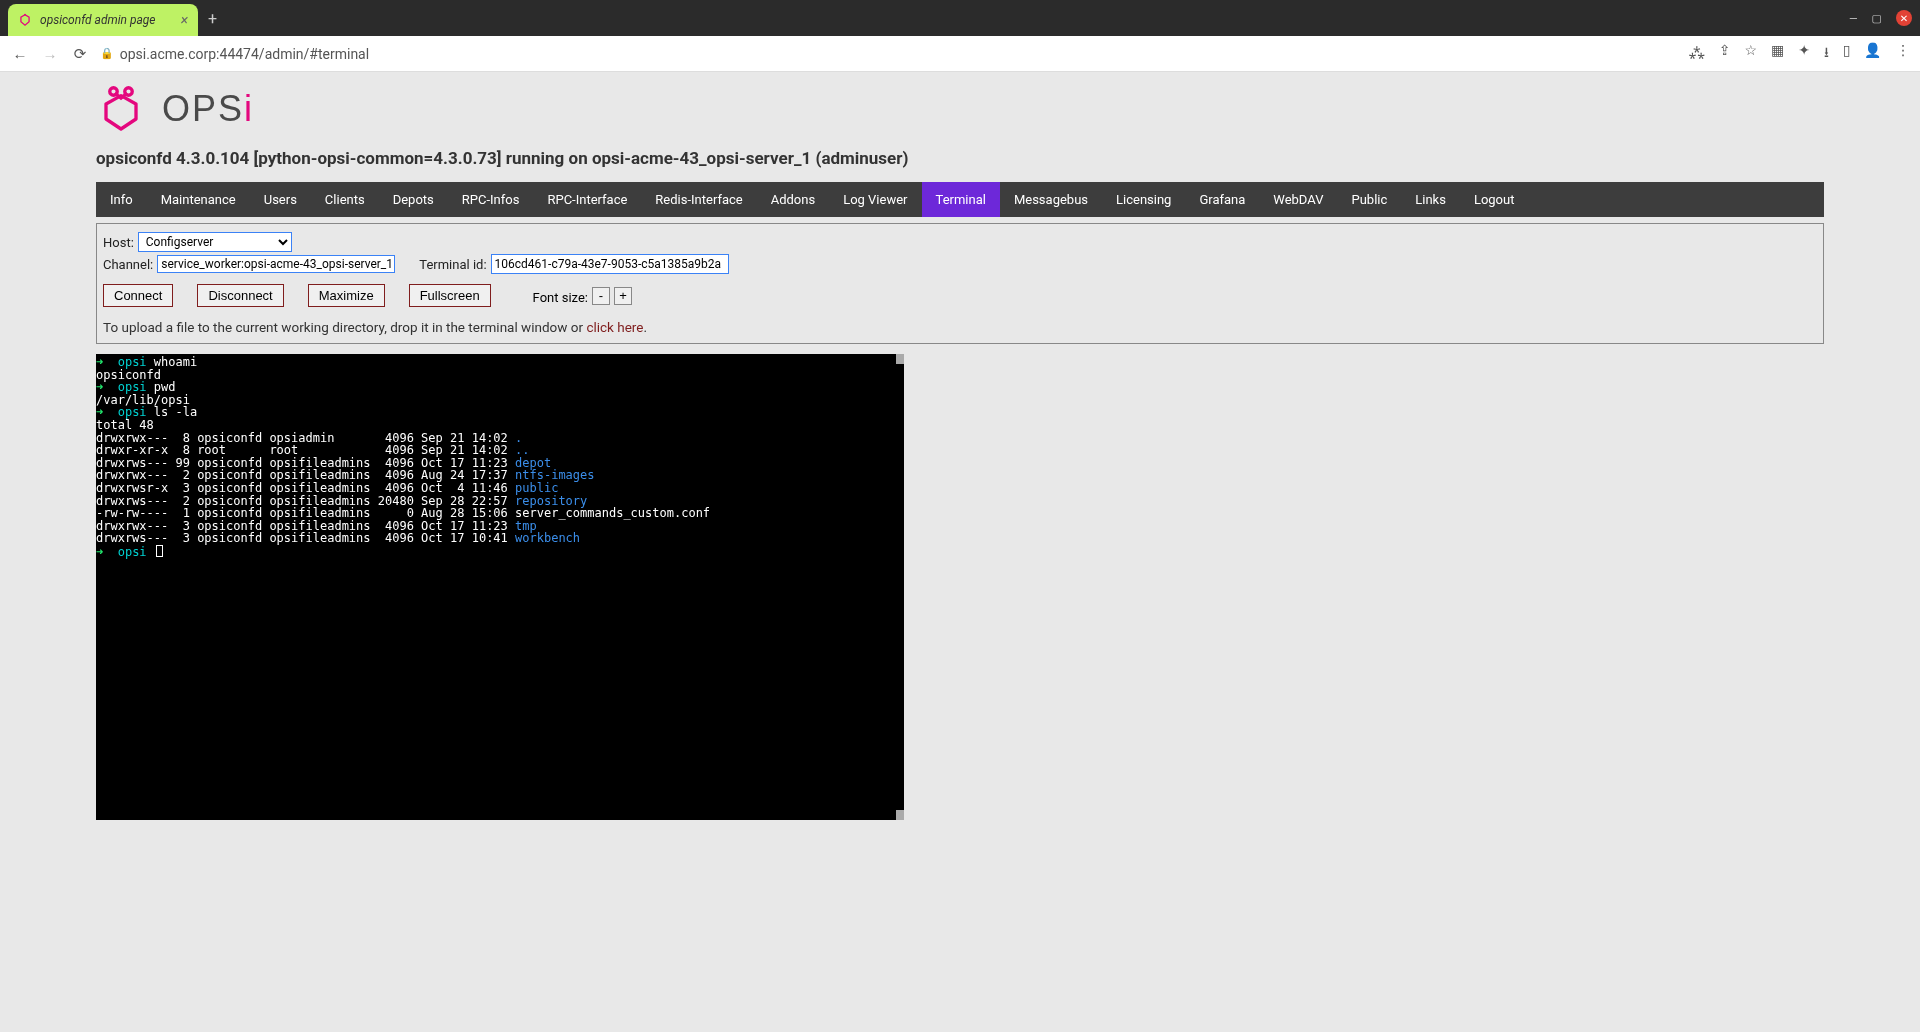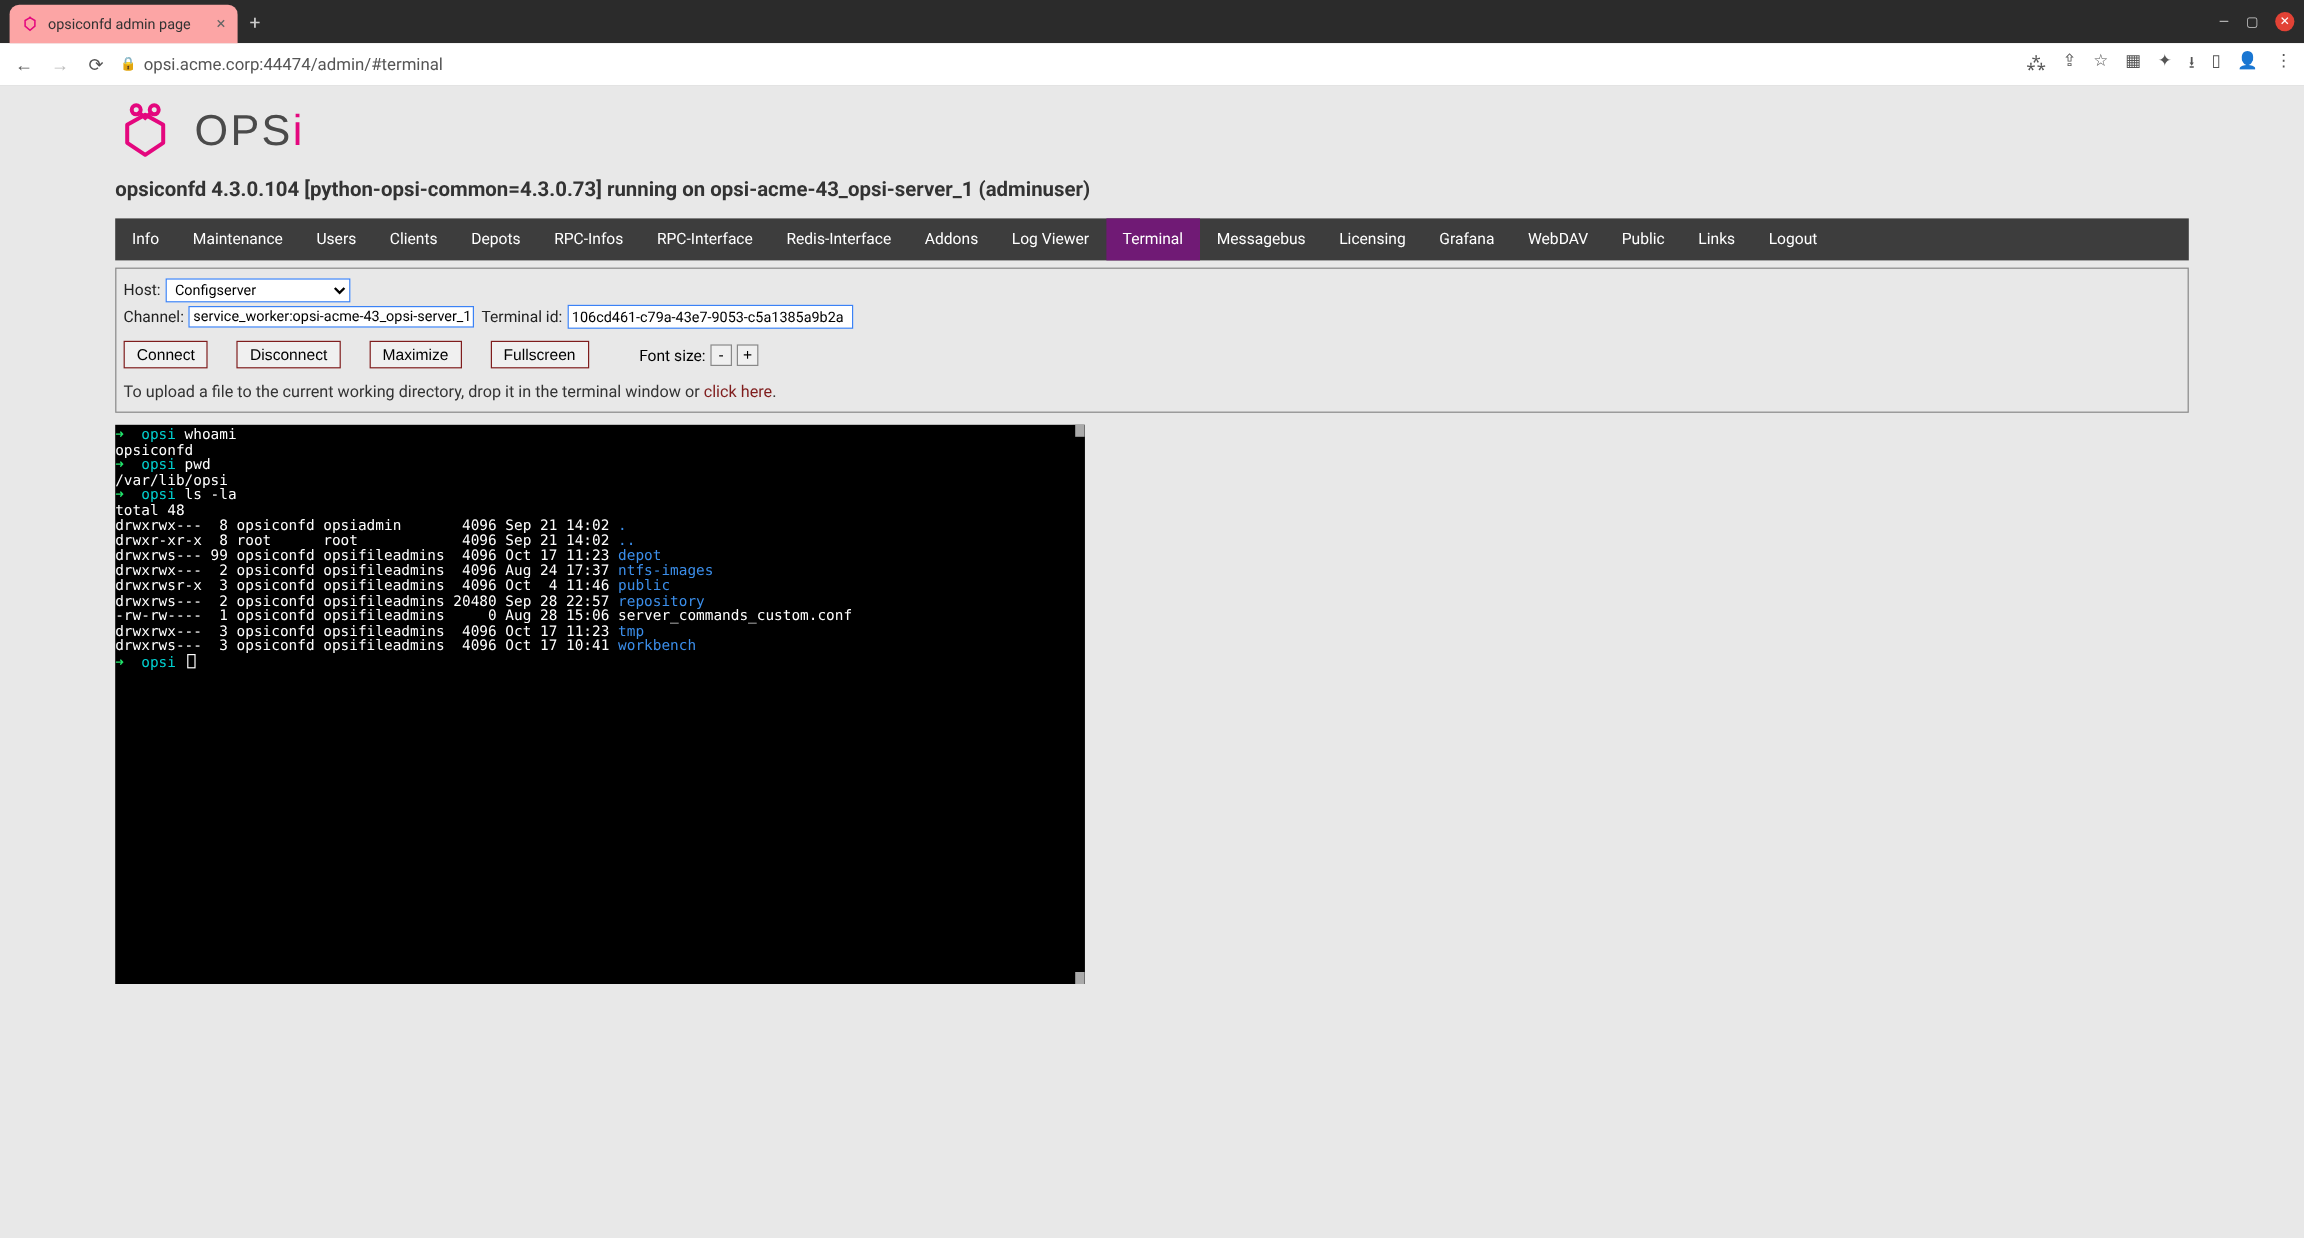--- a/index.html
+++ b/index.html
@@ -1,20 +1,20 @@
 <!DOCTYPE html>
 <html><head>
 <meta charset="utf-8">
 <style>
 * { box-sizing: border-box; margin: 0; padding: 0; }
 body { font-family: -apple-system, "Segoe UI", Roboto, Ubuntu, sans-serif; font-size: 13px; background: #e8e8e8; width: 1920px; height: 1032px; overflow: hidden; }
 
 
 .titlebar { background: #2b2b2b; height: 36px; display: flex; align-items: center; padding: 0 8px; }
-.tab { background: #fca5a5; border-radius: 8px 8px 0 0; height: 32px; margin-top: 4px; display: flex; align-items: center; padding: 0 10px; min-width: 190px; gap: 8px; font-size: 12px; color: #333; }
+.tab { background: #bef264; border-radius: 8px 8px 0 0; height: 32px; margin-top: 4px; display: flex; align-items: center; padding: 0 10px; min-width: 190px; gap: 8px; font-size: 12px; color: #333; font-style: italic; }
 .tab .favicon { width: 14px; height: 14px; }
 .tab .close { margin-left: auto; color: #666; font-size: 14px; cursor: pointer; }
 .newtab { color: #ccc; margin-left: 10px; font-size: 16px; cursor: pointer; }
 .wincontrols { margin-left: auto; display: flex; gap: 14px; color: #ccc; font-size: 11px; align-items: center; }
 .wincontrols span { cursor: pointer; }
 .wincontrols .closebtn { background:#e24235; color:#fff; width:16px; height:16px; border-radius:50%; display:flex; align-items:center; justify-content:center; font-size:10px; }
 
 .addrbar { background: #fff; height: 36px; display: flex; align-items: center; padding: 0 10px; gap: 10px; border-bottom: 1px solid #ddd; }
 .navicon { color: #555; font-size: 15px; cursor: pointer; width: 20px; text-align: center; }
 .navicon.dim { color: #bbb; }
@@ -27,21 +27,21 @@
 .page { padding: 10px 96px 0 96px; }
 .logo-row { display: flex; align-items: center; gap: 16px; margin: 2px 0 12px 0; }
 .logo-svg { width: 50px; height: 50px; }
 .logo-text { font-family: "Segoe UI", sans-serif; font-size: 36px; font-weight: 300; color: #4a4a4a; letter-spacing: 2px; }
 .logo-text .dot { color: #e4077e; }
 
 .heading { font-size: 17px; font-weight: 700; color: #333; margin: 14px 0 14px 0; }
 
 .navtabs { background: #3d3d3d; display: flex; }
 .navtabs a { color: #fff; font-size: 13px; padding: 10px 14px; text-decoration: none; cursor: pointer; }
-.navtabs a.active { background: #701a75; }
+.navtabs a.active { background: #6d28d9; }
 
 .panel { border: 1px solid #888; background: #e8e8e8; margin-top: 6px; padding: 6px 6px 8px 6px; }
 .row { display: flex; align-items: center; gap: 4px; margin: 2px 0; font-size: 13px; color: #222; }
 .row label { }
 select, input[type=text] { font-family: inherit; font-size: 12px; border: 1px solid #3b82f6; background: #fff; padding: 1px 3px; }
 select.host { width: 154px; height: 20px; }
 input.channel { width: 238px; height: 18px; }
 input.termid { width: 238px; height: 20px; }
 
 .btnrow { display: flex; align-items: center; gap: 24px; margin-top: 10px; }
@@ -137,21 +137,21 @@
   </div>
 
   <div class="panel">
     <div class="row">
       <label>Host:</label>
       <select class="host"><option>Configserver</option></select>
     </div>
     <div class="row">
       <label>Channel:</label>
       <input type="text" class="channel" value="service_worker:opsi-acme-43_opsi-server_1:1:terminal" style="">
-      <label style="margin-left:2px">Terminal id:</label>
+      <label style="margin-left:20px">Terminal id:</label>
       <input type="text" class="termid" value="106cd461-c79a-43e7-9053-c5a1385a9b2a" style="">
     </div>
     <div class="btnrow">
       <button class="btn">Connect</button>
       <button class="btn">Disconnect</button>
       <button class="btn">Maximize</button>
       <button class="btn">Fullscreen</button>
       <div class="fontsize">
         <span>Font size:</span>
         <button>-</button>

